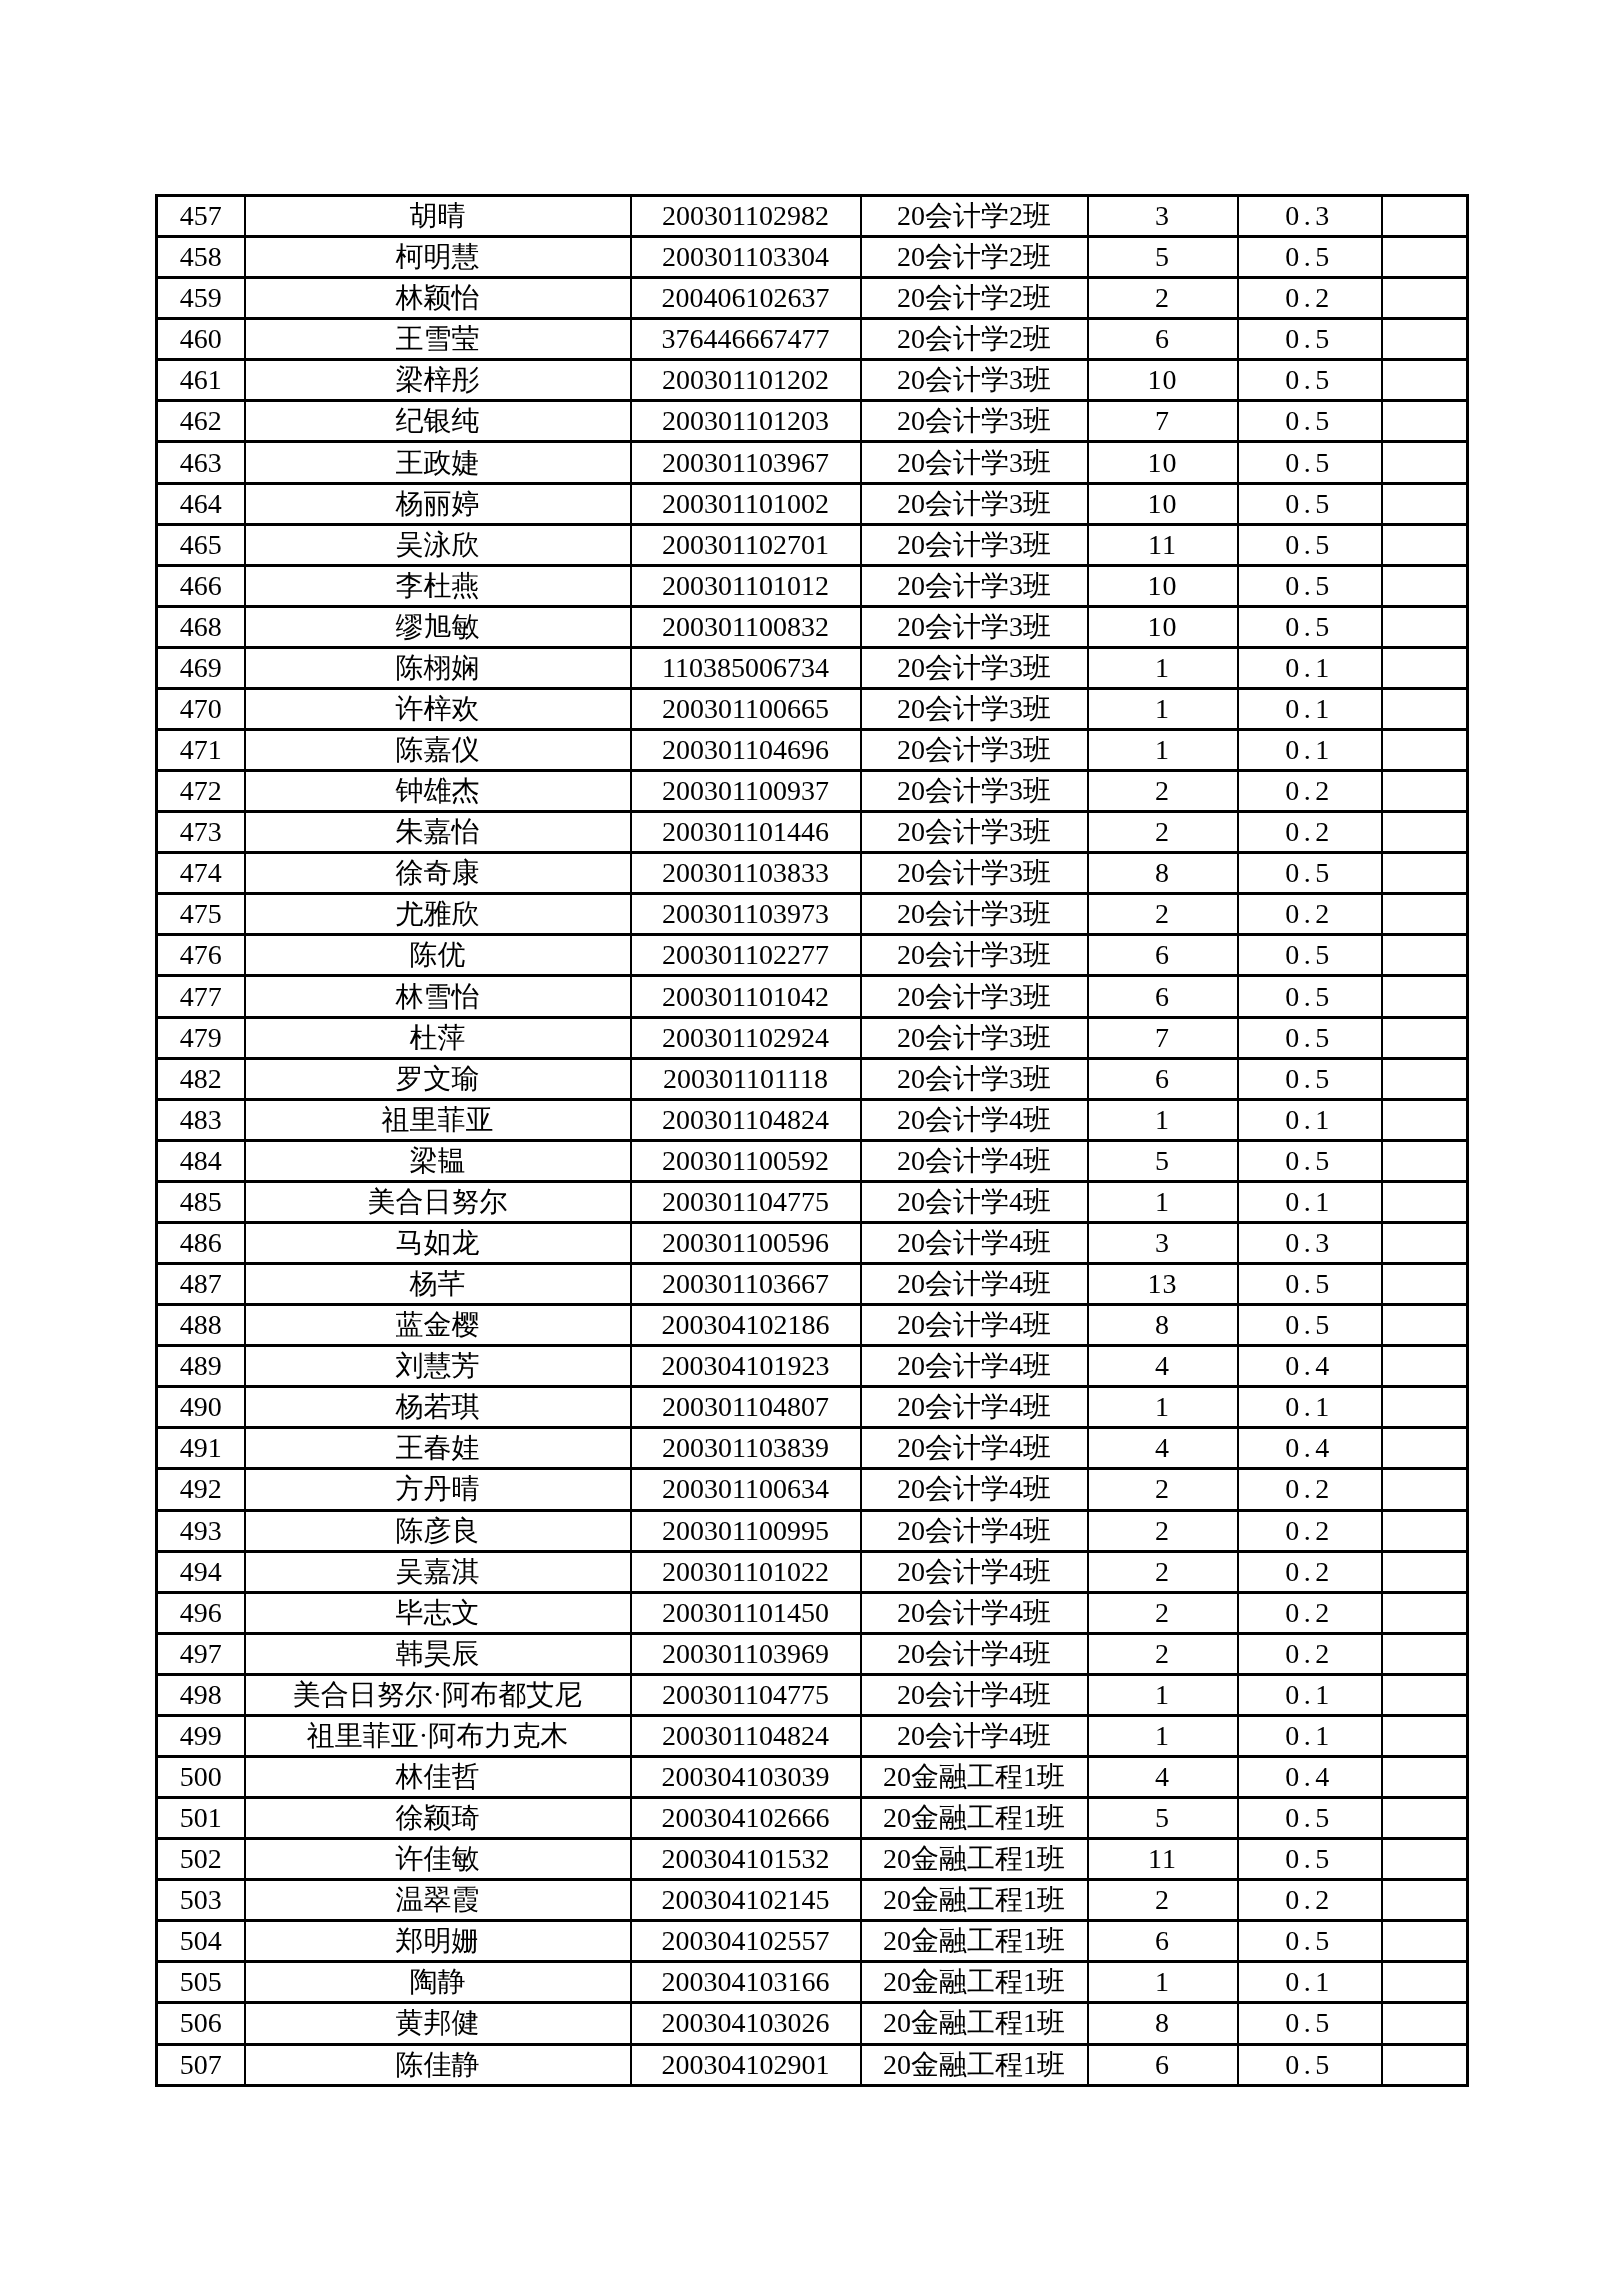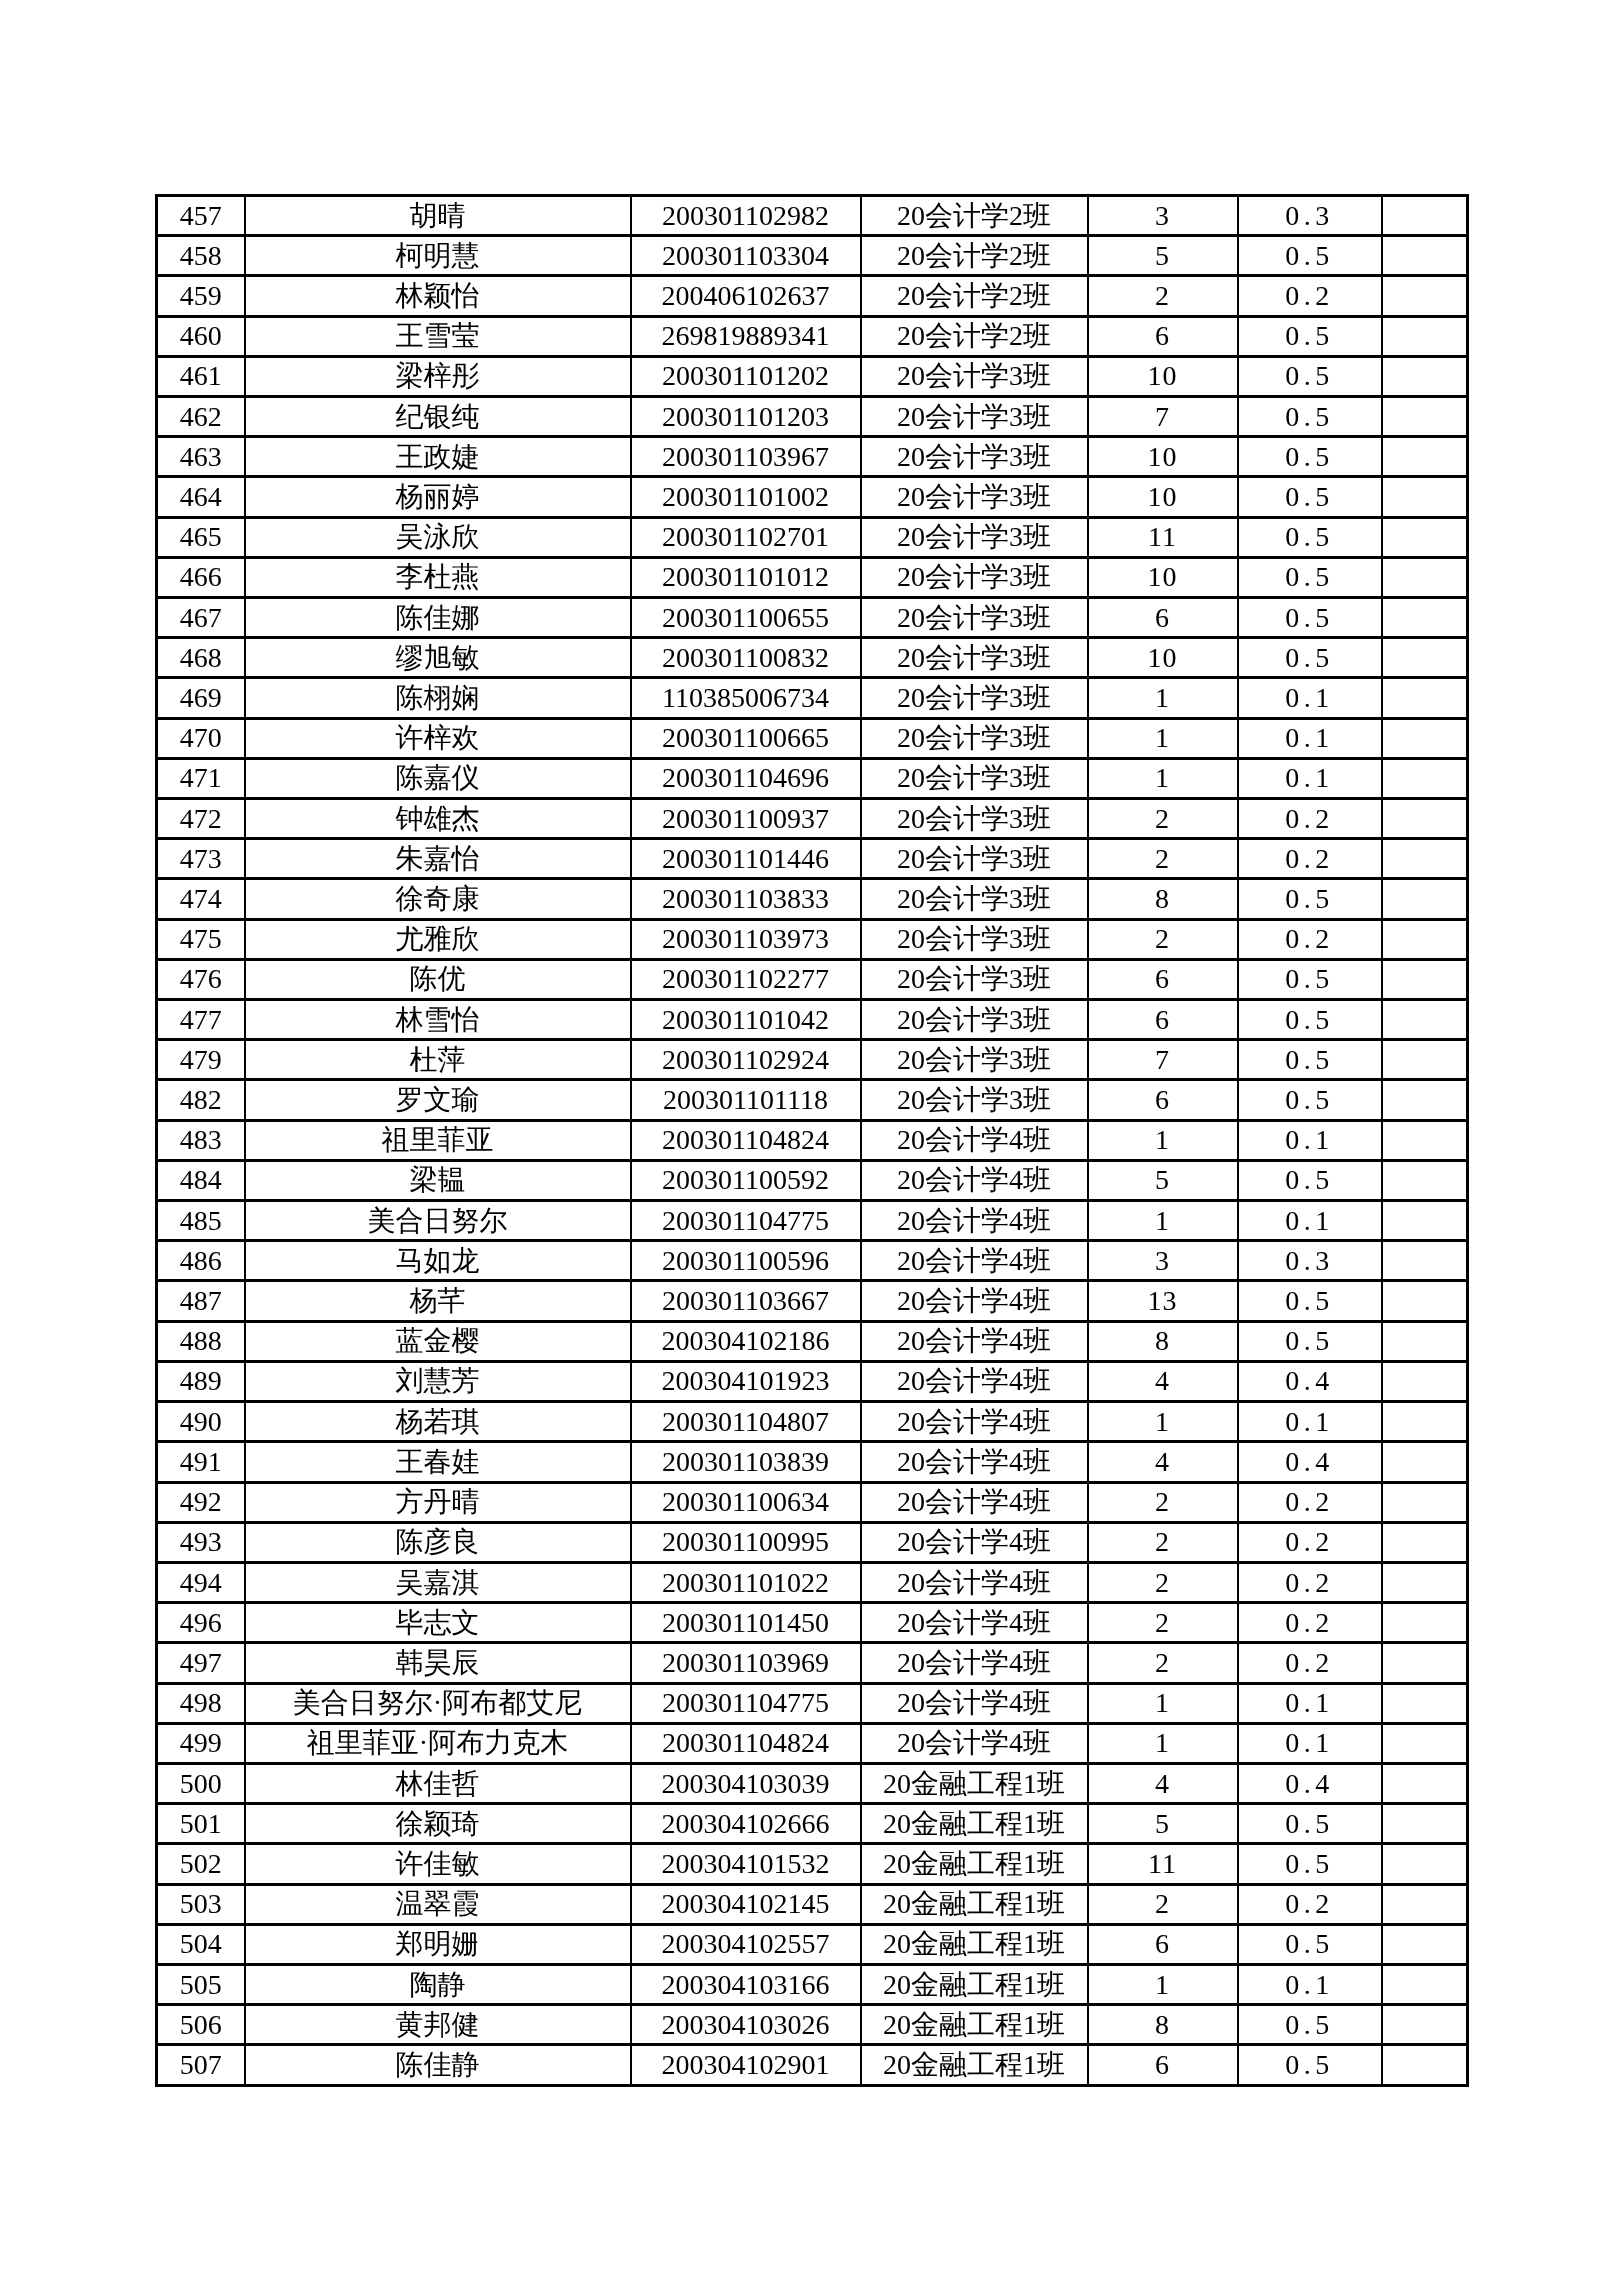--- a/index.html
+++ b/index.html
@@ -90,21 +90,21 @@
             <td class="cell cell-name">林颖怡</td>
             <td class="cell cell-student-id">200406102637</td>
             <td class="cell cell-class">20会计学2班</td>
             <td class="cell cell-count">2</td>
             <td class="cell cell-ratio">0.2</td>
             <td class="cell cell-blank"></td>
           </tr>
           <tr>
             <td class="cell cell-index">460</td>
             <td class="cell cell-name">王雪莹</td>
-            <td class="cell cell-student-id">269819889341</td>
+            <td class="cell cell-student-id">376446667477</td>
             <td class="cell cell-class">20会计学2班</td>
             <td class="cell cell-count">6</td>
             <td class="cell cell-ratio">0.5</td>
             <td class="cell cell-blank"></td>
           </tr>
           <tr>
             <td class="cell cell-index">461</td>
             <td class="cell cell-name">梁梓彤</td>
             <td class="cell cell-student-id">200301101202</td>
             <td class="cell cell-class">20会计学3班</td>
@@ -147,29 +147,20 @@
             <td class="cell cell-count">11</td>
             <td class="cell cell-ratio">0.5</td>
             <td class="cell cell-blank"></td>
           </tr>
           <tr>
             <td class="cell cell-index">466</td>
             <td class="cell cell-name">李杜燕</td>
             <td class="cell cell-student-id">200301101012</td>
             <td class="cell cell-class">20会计学3班</td>
             <td class="cell cell-count">10</td>
-            <td class="cell cell-ratio">0.5</td>
-            <td class="cell cell-blank"></td>
-          </tr>
-          <tr>
-            <td class="cell cell-index">467</td>
-            <td class="cell cell-name">陈佳娜</td>
-            <td class="cell cell-student-id">200301100655</td>
-            <td class="cell cell-class">20会计学3班</td>
-            <td class="cell cell-count">6</td>
             <td class="cell cell-ratio">0.5</td>
             <td class="cell cell-blank"></td>
           </tr>
           <tr>
             <td class="cell cell-index">468</td>
             <td class="cell cell-name">缪旭敏</td>
             <td class="cell cell-student-id">200301100832</td>
             <td class="cell cell-class">20会计学3班</td>
             <td class="cell cell-count">10</td>
             <td class="cell cell-ratio">0.5</td>

